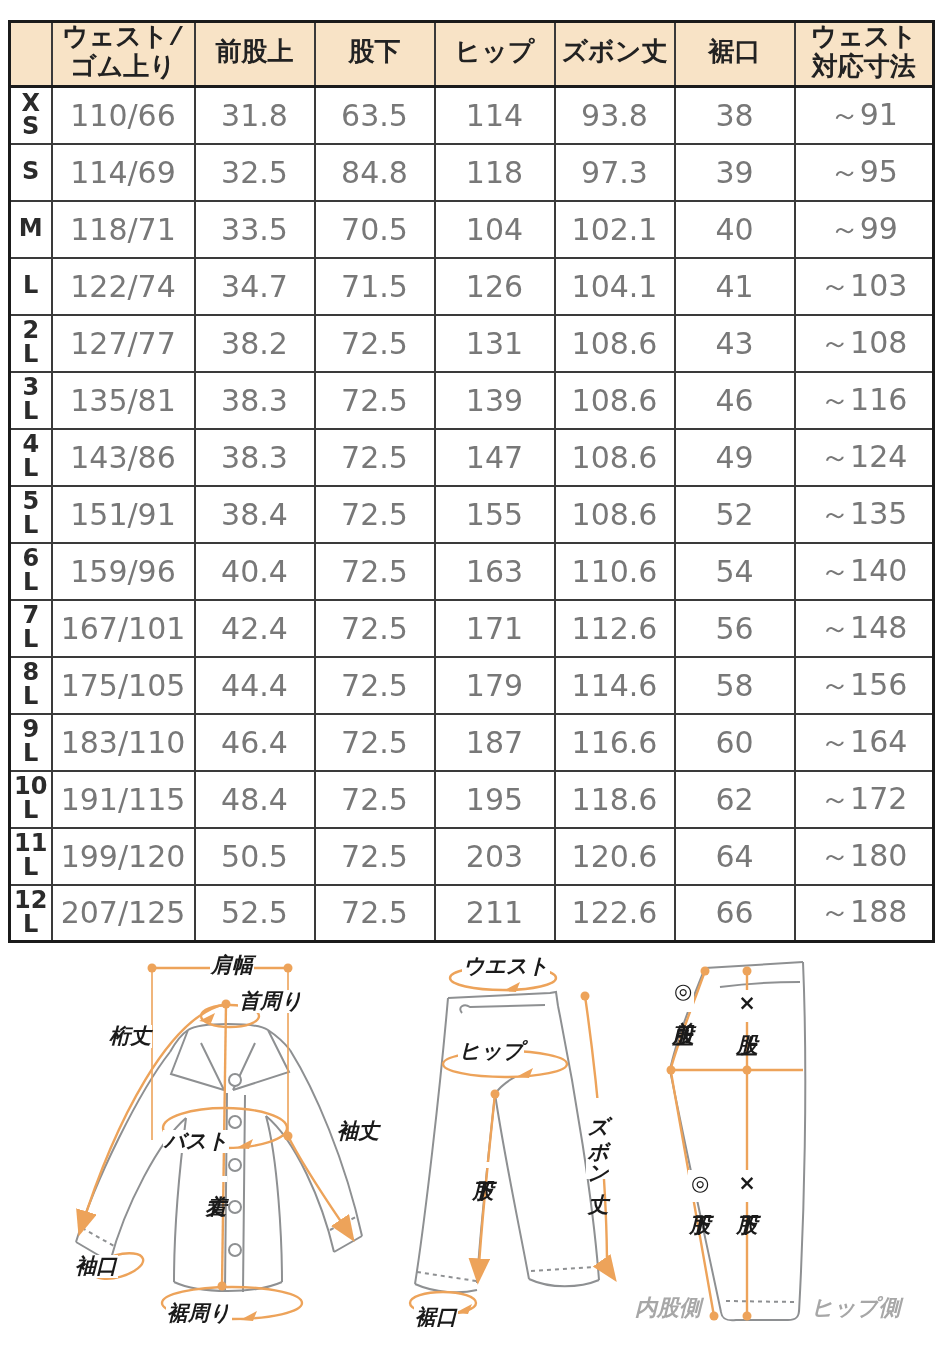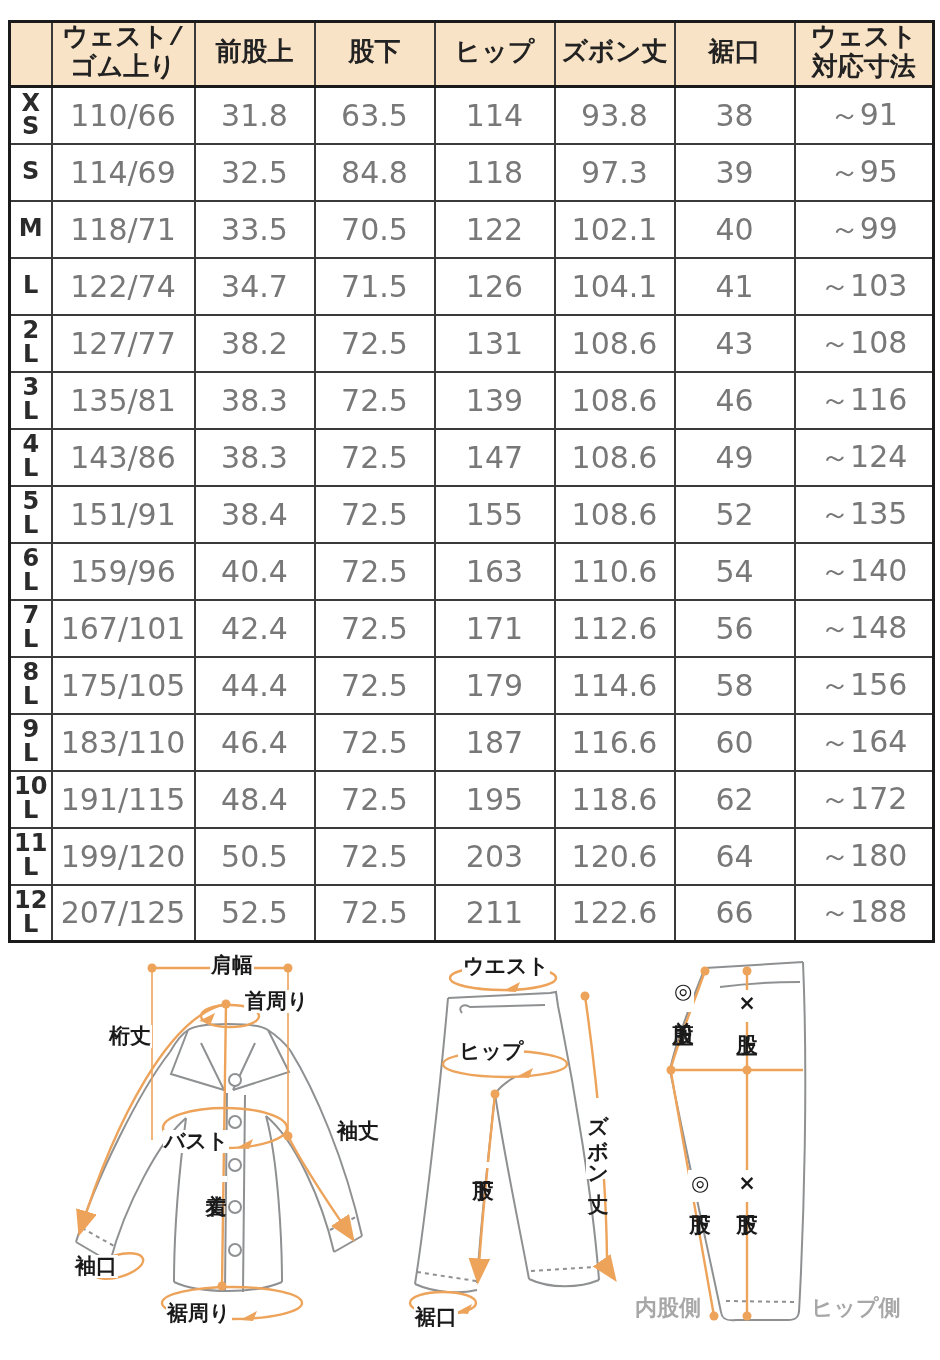--- a/index.html
+++ b/index.html
@@ -15,21 +15,21 @@
         padding:0;white-space:pre-line;}
   table.size-table thead th{
         background:#f8e3c6;color:#222;font-size:26px;font-weight:600;
         height:62px;line-height:1.15;border-bottom:3px solid #1b1b1b;font-family:Liberation Mono, monospace;}
   table.size-table tbody tr{height:57px;}
   table.size-table tbody th.size{
         background:#fff;color:#2b2b2b;font-size:24px;font-weight:600;line-height:.98;}
   table.size-table tbody td{color:#787878;font-size:30px;font-weight:400;}
 
   
-  .diagrams{position:absolute;left:0;top:940px;width:940px;height:420px;}
+  .diagrams{position:absolute;left:0;top:940px;width:940px;height:420px;font-style:italic;}
   .diagrams svg{position:absolute;left:0;top:0;}
   .dlabel{position:absolute;background:#fff;color:#1a1a1a;font-size:21px;
         font-weight:600;line-height:1.1;padding:0 1px;white-space:nowrap;}
   .dlabel.vert{writing-mode:vertical-rl;text-orientation:upright;
         letter-spacing:2px;padding:1px 0;}
   .dlabel.gray{color:#a7a7a7;background:transparent;font-size:22px;margin-top:12px;}
 
   .footnote{position:absolute;left:68px;top:1318px;font-size:29px;
         font-weight:600;color:#111;}
 
@@ -92,21 +92,21 @@
           <td>118</td>
           <td>97.3</td>
           <td>39</td>
           <td>～95</td>
         </tr>
         <tr>
           <th class="size">M</th>
           <td>118/71</td>
           <td>33.5</td>
           <td>70.5</td>
-          <td>122</td>
+          <td>104</td>
           <td>102.1</td>
           <td>40</td>
           <td>～99</td>
         </tr>
         <tr>
           <th class="size">L</th>
           <td>122/74</td>
           <td>34.7</td>
           <td>71.5</td>
           <td>126</td>
@@ -340,21 +340,21 @@
         <circle cx="705" cy="971" r="4.5"></circle>
           <circle cx="747" cy="971" r="4.5"></circle>
         <circle cx="671" cy="1070" r="4.5"></circle>
           <circle cx="747" cy="1070" r="4.5"></circle>
         <circle cx="714" cy="1316" r="4.5"></circle>
           <circle cx="747" cy="1316" r="4.5"></circle>
       </g>
     </svg>
 
     <span class="dlabel" style="left:210px;top:14px">肩幅</span>
-    <span class="dlabel" style="left:244px;top:50px">首周り</span>
+    <span class="dlabel" style="left:238px;top:50px">首周り</span>
     <span class="dlabel" style="left:108px;top:85px">桁丈</span>
     <span class="dlabel" style="left:336px;top:180px">袖丈</span>
     <span class="dlabel" style="left:163px;top:190px">バスト</span>
     <span class="dlabel vert" style="left:204px;top:236px">着丈</span>
     <span class="dlabel" style="left:74px;top:315px">袖口</span>
     <span class="dlabel" style="left:166px;top:362px">裾周り</span>
 
     <span class="dlabel" style="left:462px;top:15px">ウエスト</span>
     <span class="dlabel" style="left:458px;top:100px">ヒップ</span>
     <span class="dlabel vert" style="left:586px;top:158px">ズボン丈</span>

